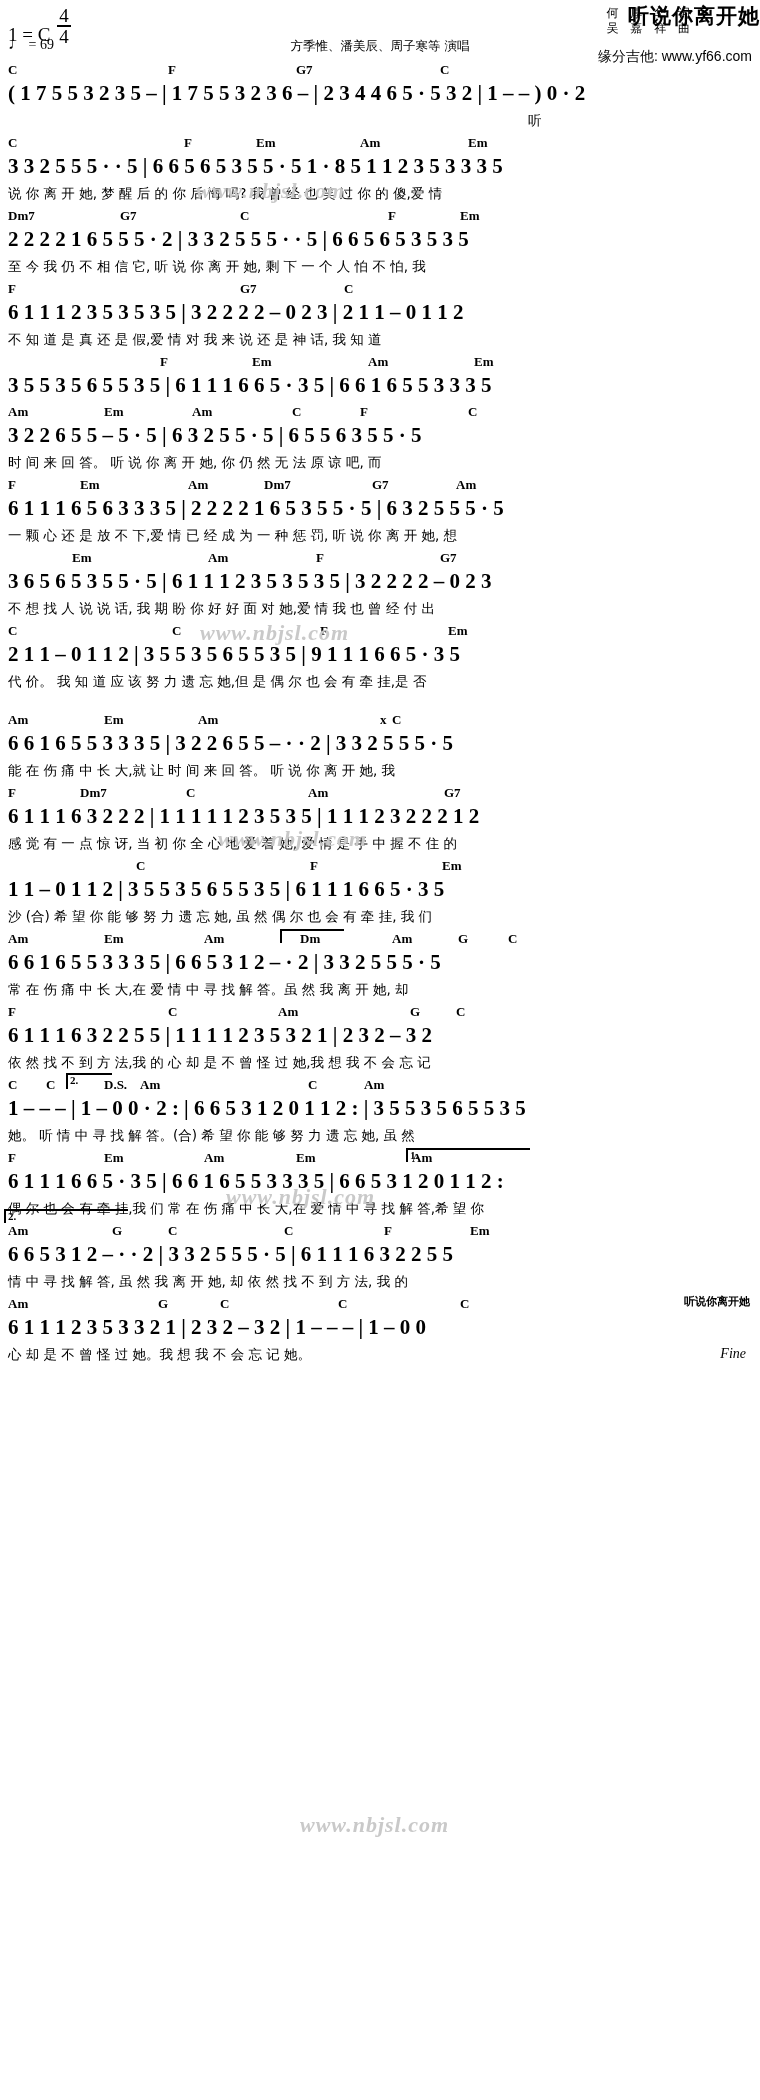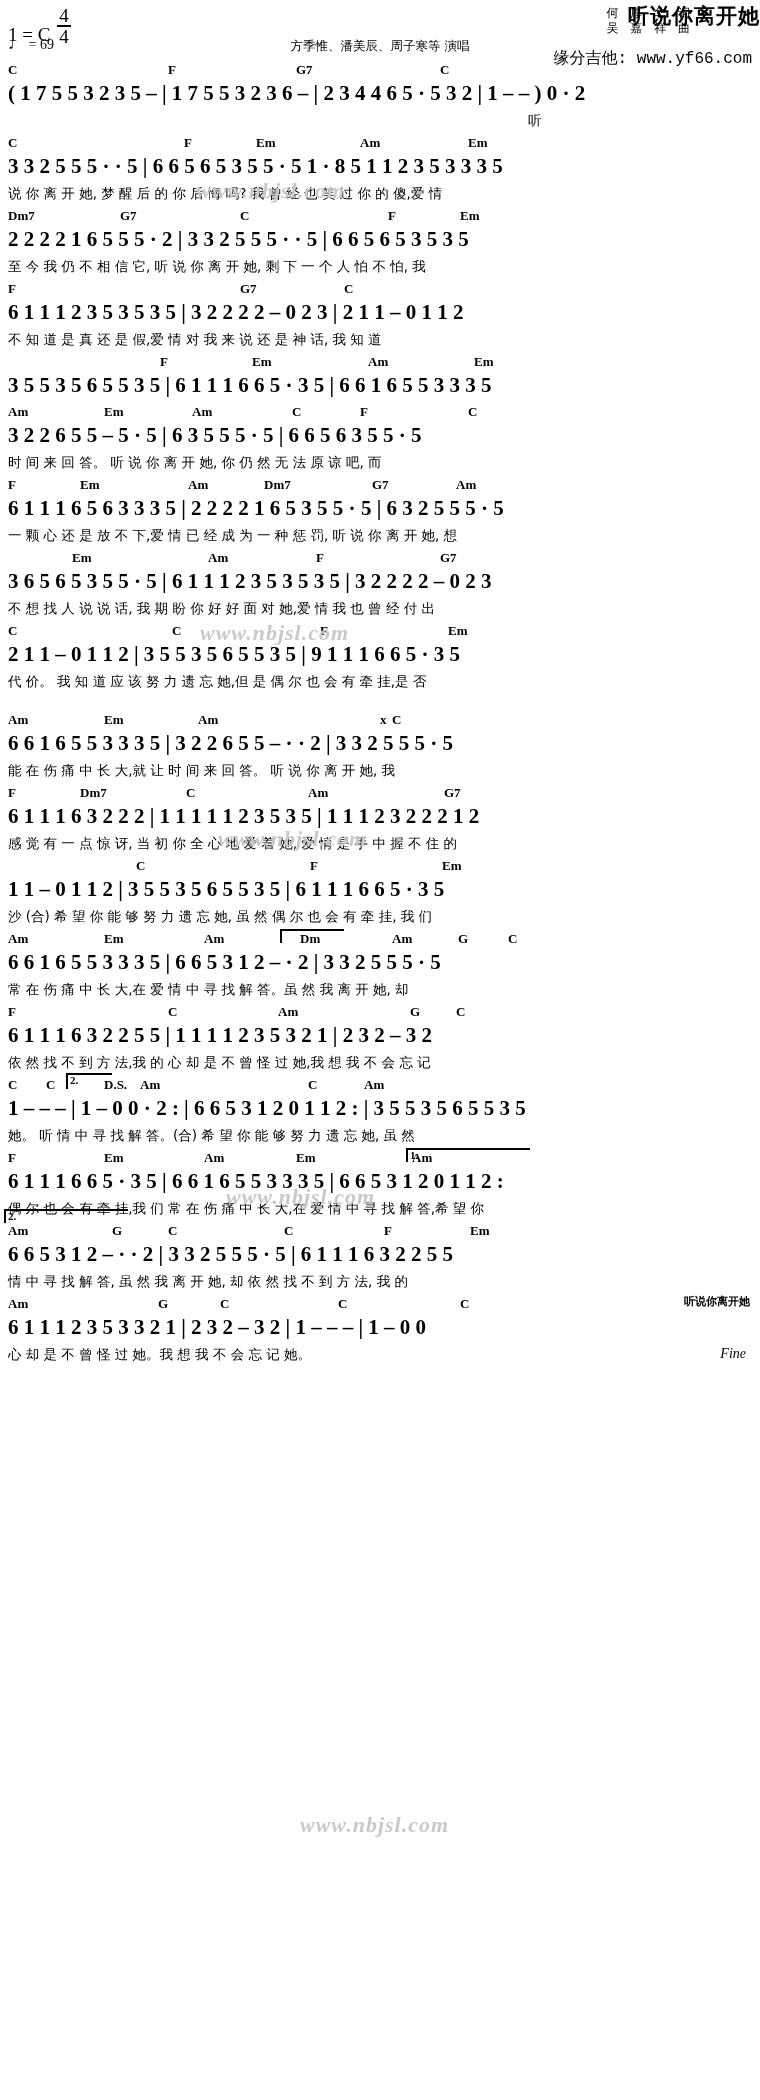--- a/index.html
+++ b/index.html
@@ -49,22 +49,22 @@
   }
   .credits{
     position:absolute;right:66px;top:6px;
     font-size:12px;line-height:15px;
     font-family:"DejaVu Sans", sans-serif;
     text-align:center;
   }
   .credits .c1,.credits .c2{letter-spacing:4px;}
   .source{
     position:absolute;right:8px;top:48px;
-    font-size:16px;
-    font-family:Liberation Mono, monospace;
+    font-size:14px;
+    font-family:Liberation Sans, sans-serif;
   }
 
   
   .system{position:relative;margin:0 8px;}
   .row{position:relative;}
   .chords{
     position:relative;height:17px;
     font-size:13px;font-weight:bold;
     font-family:"Liberation Serif", serif;
   }
@@ -211,21 +211,21 @@
 
     <div class="row">
       <div class="chords">
         <span style="left:0px">Am</span>
         <span style="left:96px">Em</span>
         <span style="left:184px">Am</span>
         <span style="left:284px">C</span>
         <span style="left:352px">F</span>
         <span style="left:460px">C</span>
       </div>
-      <div class="notes">3 2 2 6 5 5 – 5 · 5 | 6 3 5 5 5 · 5 | 6 6 5 6 3 5 5 · 5</div>
+      <div class="notes">3 2 2 6 5 5 – 5 · 5 | 6 3 2 5 5 · 5 | 6 5 5 6 3 5 5 · 5</div>
       <div class="lyrics">
         <span class="seg" style="left:0px">时 间 来 回 答。    听   说 你 离 开 她,   你   仍 然 无 法 原 谅 吧,  而</span>
       </div>
     </div>
 
     <div class="row">
       <div class="chords">
         <span style="left:0px">F</span>
         <span style="left:72px">Em</span>
         <span style="left:180px">Am</span>

